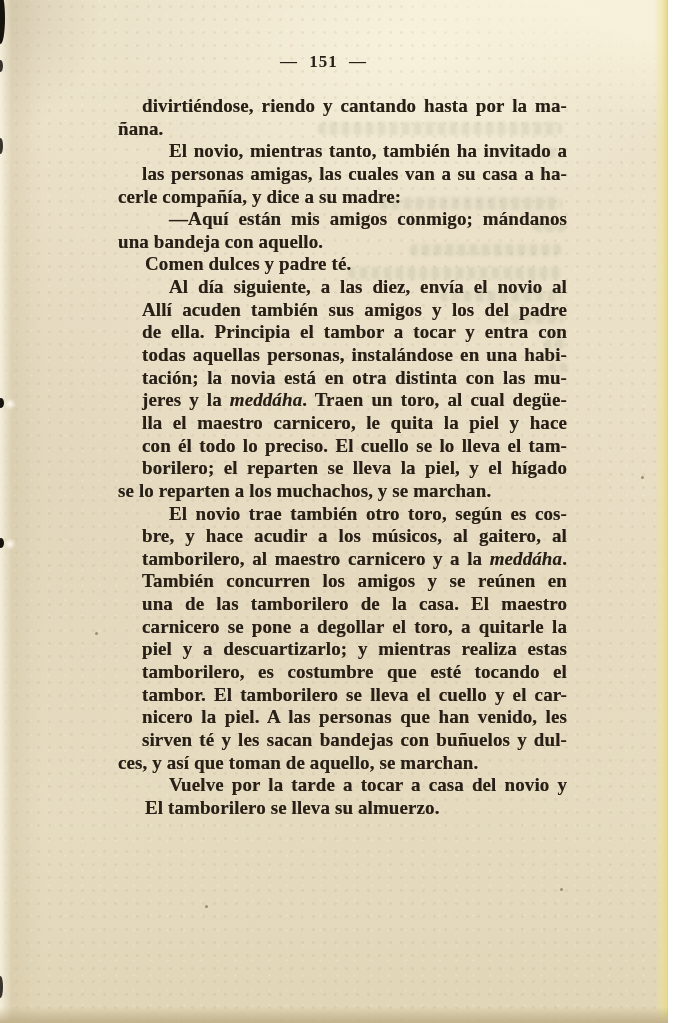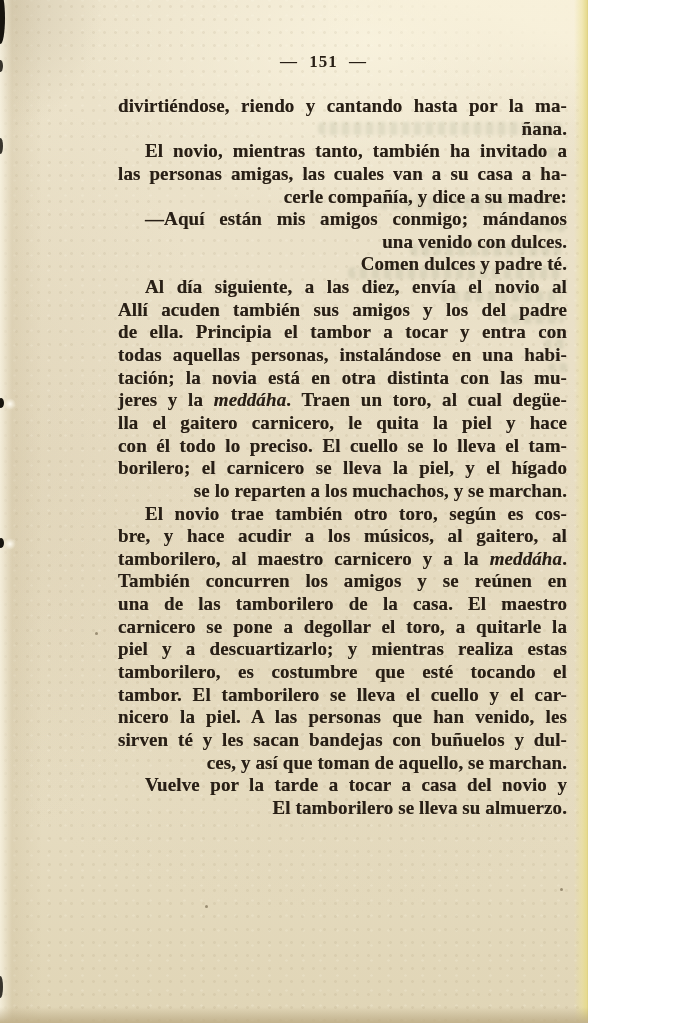--- a/index.html
+++ b/index.html
@@ -3,21 +3,21 @@
 <meta charset="utf-8">
 <style>
   html, body { margin: 0; padding: 0; }
   body {
     width: 684px; height: 1023px;
     font-family: "Liberation Serif", "DejaVu Serif", serif;
     overflow: hidden;
   }
   .page {
     position: relative;
-    width: 588px; height: 1023px;
+    width: 668px; height: 1023px;
     background:
       radial-gradient(ellipse 420px 260px at 63% 4%, rgba(250,244,224,0.85), rgba(250,244,224,0) 70%),
       radial-gradient(ellipse 300px 500px at 0% 45%, rgba(205,190,158,0.28), rgba(205,190,158,0) 75%),
       radial-gradient(ellipse 500px 380px at 55% 60%, rgba(214,199,164,0.22), rgba(214,199,164,0) 80%),
       linear-gradient(180deg, #ece3cb 0%, #e9dfc6 45%, #e6dcc1 78%, #e0d5b6 100%);
     overflow: hidden;
   }
   
   .texture {
     position: absolute; inset: 0;
@@ -70,22 +70,22 @@
     text-align: center;
     font-size: 17px; font-weight: 700; color: #281f16;
     letter-spacing: 1px; word-spacing: 6px;
   }
   .text-block {
     position: absolute; left: 118px; top: 95px; width: 449px;
     font-size: 19px; font-weight: 700; color: #281f16;
     letter-spacing: 0.1px;
     text-shadow: 0 0 0.5px rgba(45,34,22,0.55);
   }
-  .line { line-height: 22.65px; height: 22.65px; text-align: right; white-space: normal; }
-  .line.just { text-align: justify; text-align-last: justify; }
+  .line { line-height: 22.65px; height: 22.65px; text-align: left; white-space: normal; }
+  .line.just { text-align: justify; text-align-last: justify; margin-left: 24px; }
   .line.indent { text-indent: 27px; }
   .line em { font-style: italic; }
 </style>
 </head>
 <body>
 
 <div class="page">
 
   <div class="texture"></div>
   <div class="corner-tr"></div>
@@ -121,31 +121,31 @@
 
   <div class="page-number">— 151 —</div>
 
   <div class="text-block">
       <div class="line just"><span>divirtiéndose, riendo y cantando hasta por la ma-</span></div>
       <div class="line"><span>ñana.</span></div>
       <div class="line indent just"><span>El novio, mientras tanto, también ha invitado a</span></div>
       <div class="line just"><span>las personas amigas, las cuales van a su casa a ha-</span></div>
       <div class="line"><span>cerle compañía, y dice a su madre:</span></div>
       <div class="line indent just"><span>—Aquí están mis amigos conmigo; mándanos</span></div>
-      <div class="line"><span>una venido con dulces.</span></div>
+      <div class="line"><span>una bandeja con aquello.</span></div>
       <div class="line indent"><span>Comen dulces y padre té.</span></div>
       <div class="line indent just"><span>Al día siguiente, a las diez, envía el novio al</span></div>
       <div class="line just"><span>Allí acuden también sus amigos y los del padre</span></div>
       <div class="line just"><span>de ella. Principia el tambor a tocar y entra con</span></div>
       <div class="line just"><span>todas aquellas personas, instalándose en una habi-</span></div>
       <div class="line just"><span>tación; la novia está en otra distinta con las mu-</span></div>
       <div class="line just"><span>jeres y la </span><em>meddáha</em><span>. Traen un toro, al cual degüe-</span></div>
-      <div class="line just"><span>lla el gaitero carnicero, le quita la piel y hace</span></div>
+      <div class="line just"><span>lla el maestro carnicero, le quita la piel y hace</span></div>
       <div class="line just"><span>con él todo lo preciso. El cuello se lo lleva el tam-</span></div>
-      <div class="line just"><span>borilero; el carnicero se lleva la piel, y el hígado</span></div>
+      <div class="line just"><span>borilero; el reparten se lleva la piel, y el hígado</span></div>
       <div class="line"><span>se lo reparten a los muchachos, y se marchan.</span></div>
       <div class="line indent just"><span>El novio trae también otro toro, según es cos-</span></div>
       <div class="line just"><span>bre, y hace acudir a los músicos, al gaitero, al</span></div>
       <div class="line just"><span>tamborilero, al maestro carnicero y a la </span><em>meddáha</em><span>.</span></div>
       <div class="line just"><span>También concurren los amigos y se reúnen en</span></div>
       <div class="line just"><span>una de las tamborilero de la casa. El maestro</span></div>
       <div class="line just"><span>carnicero se pone a degollar el toro, a quitarle la</span></div>
       <div class="line just"><span>piel y a descuartizarlo; y mientras realiza estas</span></div>
       <div class="line just"><span>tamborilero, es costumbre que esté tocando el</span></div>
       <div class="line just"><span>tambor. El tamborilero se lleva el cuello y el car-</span></div>

